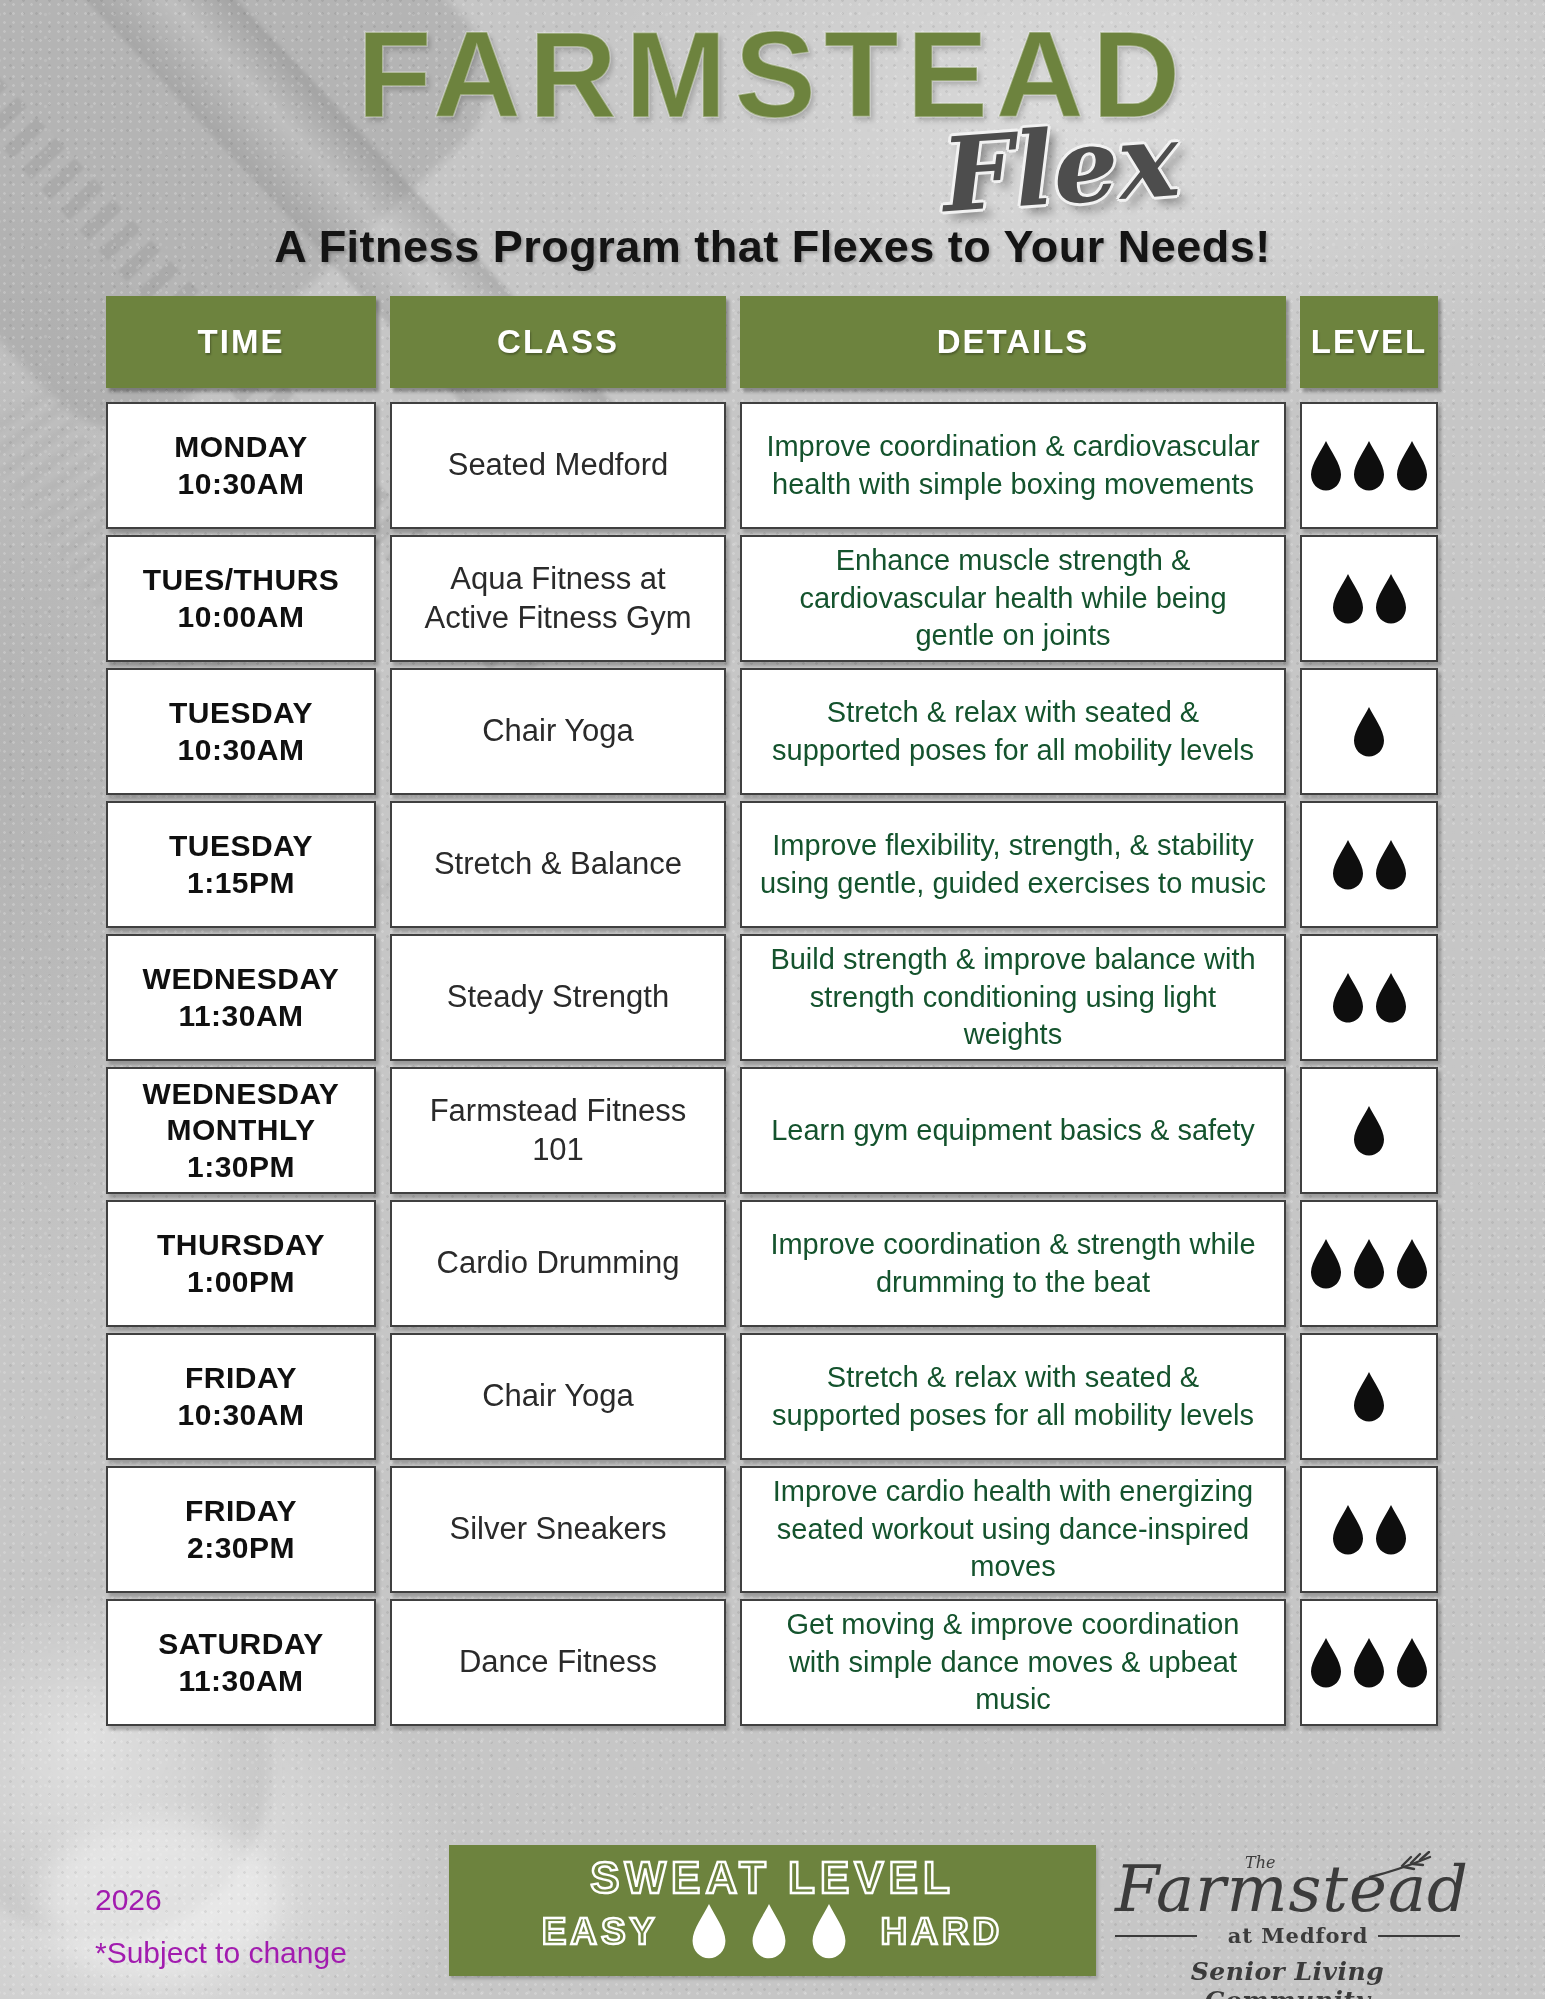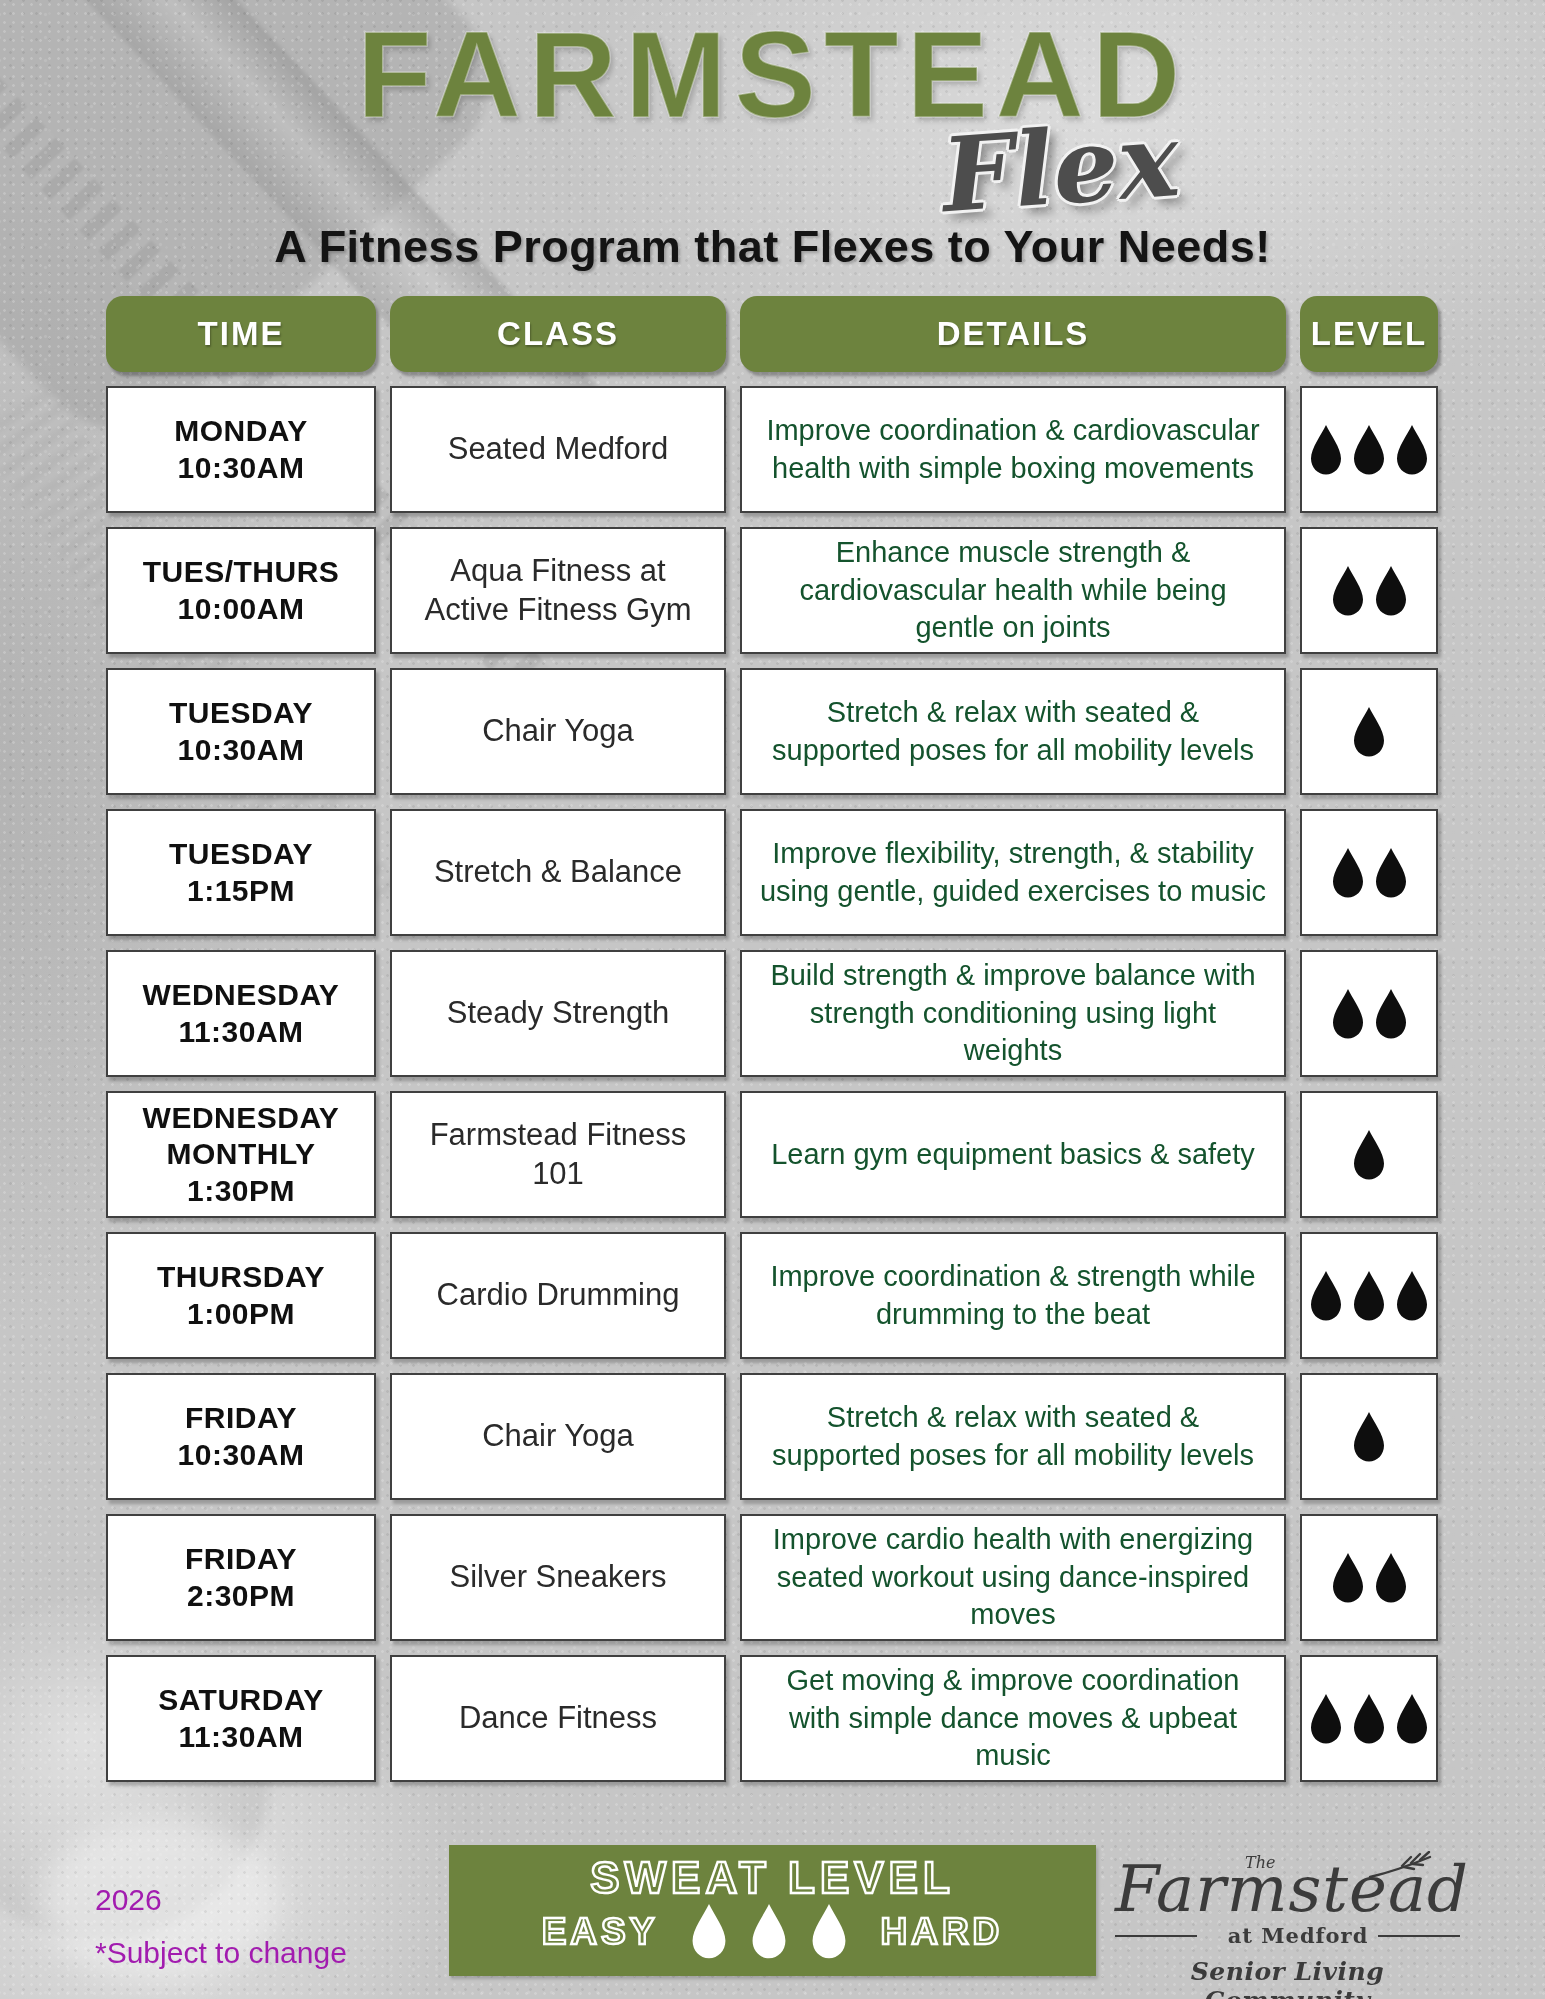--- a/index.html
+++ b/index.html
@@ -51,24 +51,24 @@
     text-shadow:-3px 0 0 #f2f2f2, 3px 0 0 #f2f2f2, 0 -3px 0 #f2f2f2, 0 3px 0 #f2f2f2,
       -2px -2px 0 #f2f2f2, 2px 2px 0 #f2f2f2, -2px 2px 0 #f2f2f2, 2px -2px 0 #f2f2f2,
       7px 8px 10px rgba(0,0,0,.35); }
   .subtitle { position:absolute; top:221px; left:0; width:100%; text-align:center;
     font-size:45px; font-weight:700; color:#141414; letter-spacing:.5px;
     text-shadow:2px 2px 3px rgba(0,0,0,.22); }
 
   
   .schedule { position:absolute; left:106px; top:296px; width:1332px; }
   .thead, .trow { display:grid; grid-template-columns:270px 336px 546px 138px; column-gap:14px; }
-  .tbody { display:flex; flex-direction:column; gap:14px; margin-top:14px; }
-  .hcell { height:76px; background:#6d833e; color:#fff; font-weight:700; font-size:33px;
+  .tbody { display:flex; flex-direction:column; gap:6px; margin-top:14px; }
+  .hcell { height:92px; background:#6d833e; color:#fff; font-weight:700; font-size:33px;
     letter-spacing:2px; display:flex; align-items:center; justify-content:center;
-    box-shadow:3px 4px 3px rgba(0,0,0,.30); text-shadow:1px 2px 2px rgba(0,0,0,.28);border-radius:17px; }
+    box-shadow:3px 4px 3px rgba(0,0,0,.30); text-shadow:1px 2px 2px rgba(0,0,0,.28); }
   .trow { min-height:127px; }
   .cell { background:#fff; border:2px solid #404040; box-shadow:3px 4px 3px rgba(0,0,0,.22);
     display:flex; flex-direction:column; align-items:center; justify-content:center;
     text-align:center; }
   .time-cell { font-weight:700; font-size:30px; line-height:1.22; letter-spacing:.5px; color:#101010; }
   .class-cell { font-size:31px; color:#2a2a2a; padding:6px 14px; line-height:1.25; }
   .details-cell { font-size:29px; color:#14532d; padding:4px 17px; line-height:1.30; }
   .level-cell { flex-direction:row; gap:7px; }
   .drop { width:36px; height:52px; fill:#0e0e0e; flex:0 0 auto; }
 

